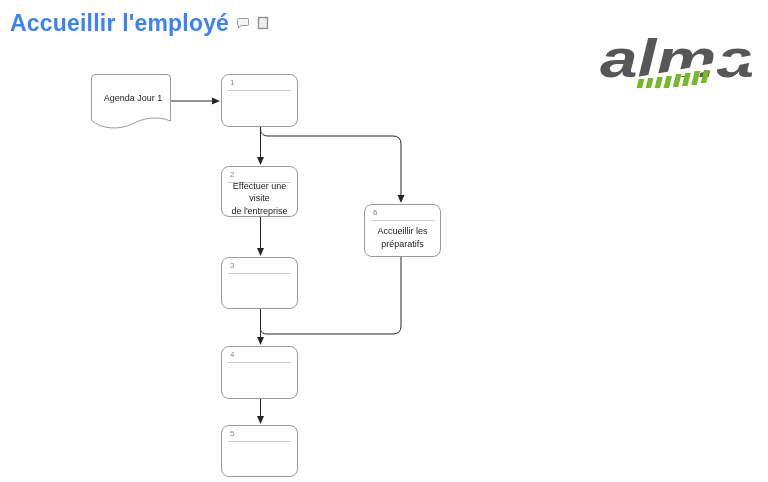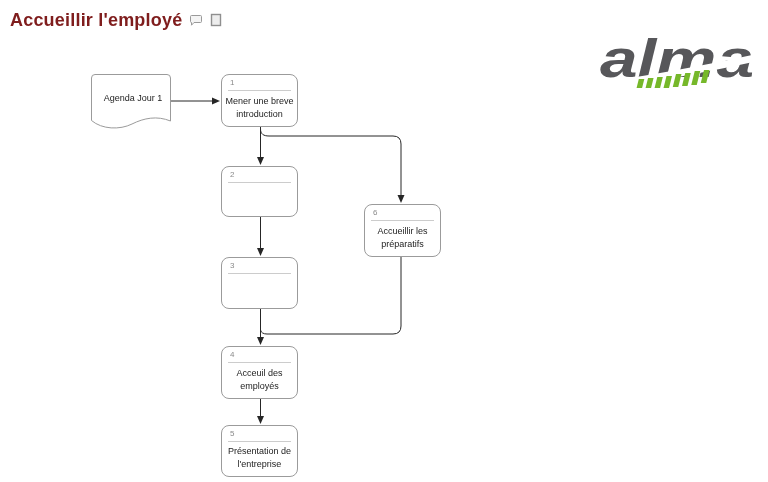--- a/index.html
+++ b/index.html
@@ -1,21 +1,21 @@
 <!DOCTYPE html>
 <html><head>
 <meta charset="utf-8">
 <style>
   html,body{margin:0;padding:0;background:#fff;}
   #page{position:relative;width:768px;height:482px;background:#ffffff;overflow:hidden;
         font-family:"Liberation Sans","DejaVu Sans",sans-serif;}
 
   
   #header{position:absolute;left:10px;top:10px;display:flex;align-items:center;gap:7px;}
-  #page-title{font-size:18px;font-weight:bold;color:#7f1d1d;letter-spacing:.2px;}
+  #page-title{font-size:23px;font-weight:bold;color:#3b82f6;letter-spacing:.2px;}
   .hdr-icon{display:inline-block;margin-top:3px;}
 
   
   #logo{position:absolute;left:598px;top:30px;width:160px;height:58px;}
 
   
   .node{position:absolute;width:77px;height:53px;background:#fff;border:1px solid #9b9b9b;
         border-radius:8px;box-sizing:border-box;}
   .node .num{position:absolute;top:3px;left:8px;font-size:8px;color:#8a8a8a;}
   .node .sep{position:absolute;top:15px;left:6px;right:6px;border-top:1px solid #cccccc;}
@@ -91,48 +91,44 @@
   </svg>
 
   <svg id="doc-shape" viewBox="0 0 81 58">
     <path d="M4,0.5 L76,0.5 Q79.5,0.5 79.5,4 L79.5,47 C66,41.5 53,44 41,50 C29,56 11,55.5 0.5,46.5 L0.5,4 Q0.5,0.5 4,0.5 Z" fill="#ffffff" stroke="#9b9b9b" stroke-width="1"></path>
   </svg>
   <div id="doc-label">Agenda Jour 1</div>
 
   <div class="node" style="left:221px;top:74px;">
     <span class="num">1</span>
     <span class="sep"></span>
-    <span class="label">Mener une breve
-introduction</span>
   </div>
 
   <div class="node" style="left:221px;top:166px;height:51px;">
     <span class="num">2</span>
     <span class="sep"></span>
+    <span class="label">Effectuer une visite
+de l'entreprise</span>
   </div>
 
   <div class="node" style="left:221px;top:257px;height:52px;">
     <span class="num">3</span>
     <span class="sep"></span>
   </div>
 
   <div class="node" style="left:364px;top:204px;">
     <span class="num">6</span>
     <span class="sep"></span>
     <span class="label">Accueillir les
 préparatifs</span>
   </div>
 
   <div class="node" style="left:221px;top:346px;">
     <span class="num">4</span>
     <span class="sep"></span>
-    <span class="label">Acceuil des
-employés</span>
   </div>
 
   <div class="node" style="left:221px;top:425px;height:52px;">
     <span class="num">5</span>
     <span class="sep"></span>
-    <span class="label">Présentation de
-l'entreprise</span>
   </div>
 
 </div>
 
 </body></html>

